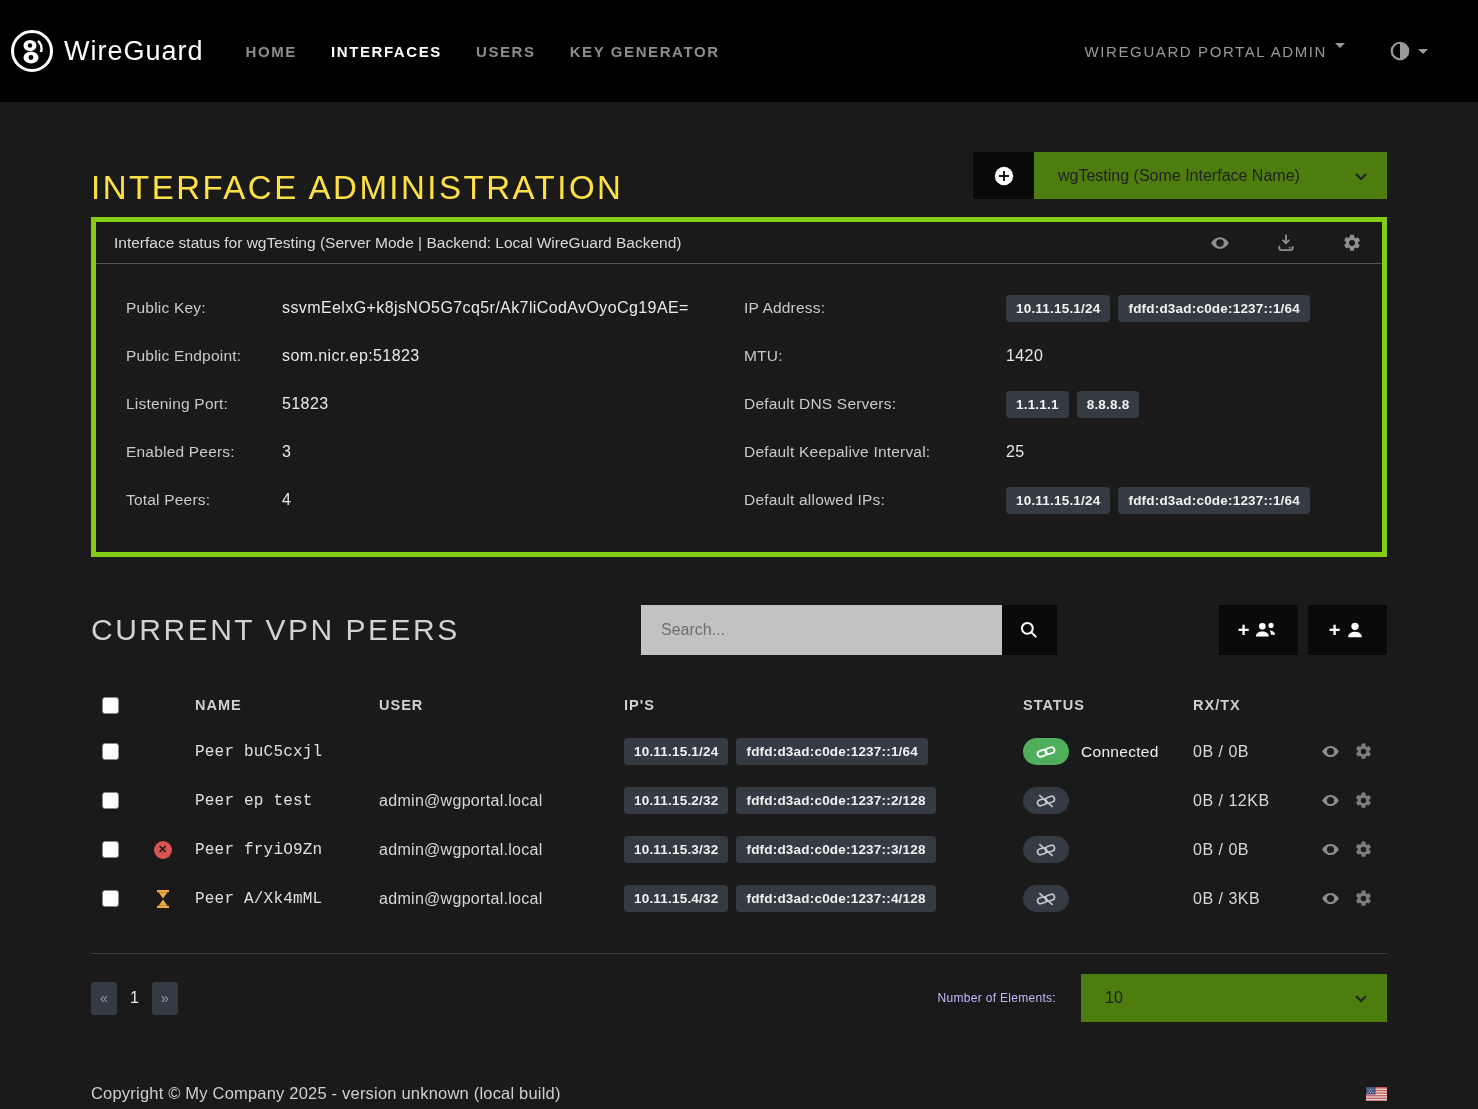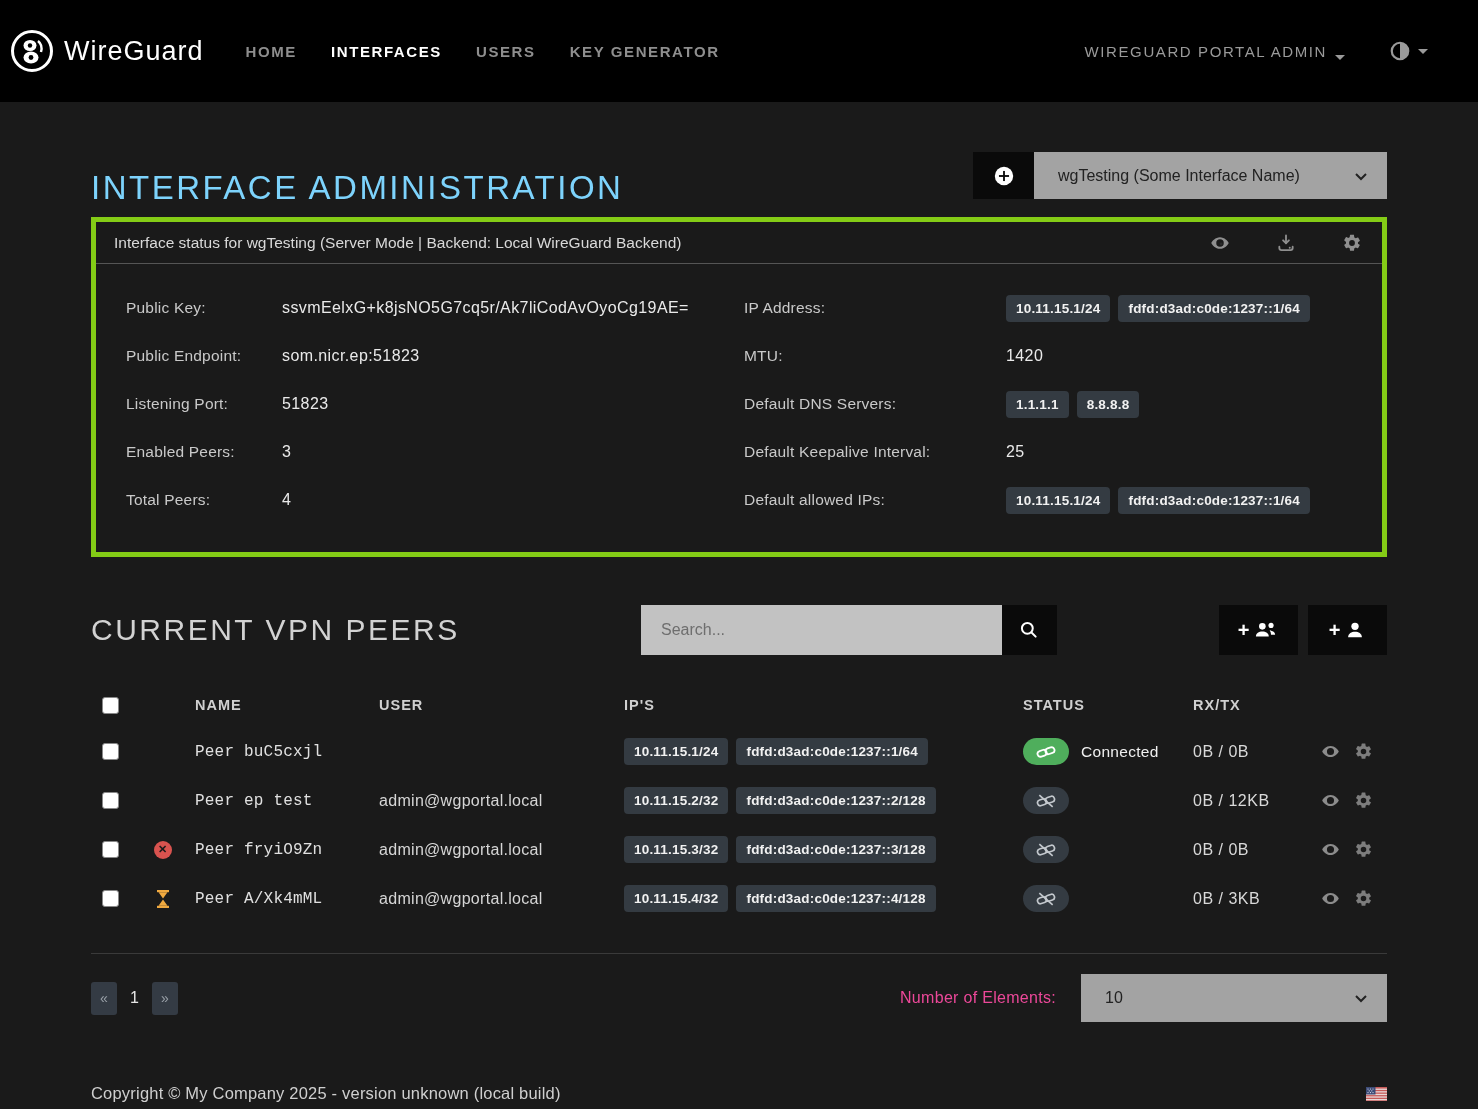--- a/index.html
+++ b/index.html
@@ -21,40 +21,40 @@
   .brand { display:flex; align-items:center; gap:10px; cursor:pointer; }
   .brand-text { color:#fff; font-size:27px; letter-spacing:1px; font-weight:500; }
   .nav-links { display:flex; gap:34px; margin-left:42px; }
   .nav-link {
     font-size:15px; letter-spacing:1.6px; color:#8e8e8e;
     font-weight:600; cursor:pointer; text-transform:uppercase;
   }
   .nav-link.active { color:#fff; }
   .nav-right { margin-left:auto; display:flex; align-items:center; gap:44px; }
   .user-menu {
-    display:flex; align-items:flex-end; gap:8px;
+    display:flex; align-items:flex-start; gap:8px;
     font-size:15px; letter-spacing:1.6px; color:#9a9a9a; cursor:pointer;
   }
   .caret { width:0; height:0; border-left:5px solid transparent; border-right:5px solid transparent; border-top:5px solid #9a9a9a; }
   .theme-toggle { display:flex; align-items:center; gap:7px; cursor:pointer; }
 
   
   .container { width:1296px; margin:0 auto; }
 
   .page-header { margin-top:50px; display:flex; justify-content:space-between; align-items:center; height:47px; }
-  .page-title { font-size:33px; font-weight:500; letter-spacing:2.5px; color:#7dd3fc;margin-top:24px; }
+  .page-title { font-size:33px; font-weight:500; letter-spacing:2.5px; color:#fde047;margin-top:24px; }
 
   .select-group { display:flex; height:47px; width:414px; }
   .btn-dark {
     background:#0a0a0a; border:none; color:#fff; cursor:pointer;
     display:flex; align-items:center; justify-content:center;
   }
   .select-group .btn-dark { width:61px; }
   .fake-select {
-    flex:1; background:#a3a3a3; color:#222; font-size:16px;
+    flex:1; background:#4d7c0f; color:#222; font-size:16px;
     display:flex; align-items:center; justify-content:space-between;
     padding:0 18px 0 24px; cursor:pointer;
   }
 
   
   .card { margin-top:18px; border:5px solid #84cc16; }
   .card-header {
     height:42px; padding:0 16px 0 18px;
     display:flex; align-items:center; justify-content:space-between;
     border-bottom:1px solid #555;
@@ -123,21 +123,21 @@
   
   .controls-row { margin-top:20px; display:flex; align-items:center; height:48px; }
   .pagination { display:flex; align-items:center; }
   .page-btn {
     width:26px; height:33px; background:#343b44; border:none; border-radius:3px;
     color:#99a0a8; font-size:14px; cursor:pointer;
     display:flex; align-items:center; justify-content:center;
   }
   .page-current { color:#e6e6e6; font-size:16px; margin:0 13px; }
   .page-size { margin-left:auto; display:flex; align-items:center; }
-  .page-size-label { font-size:16px; color:#ec4899; letter-spacing:0.3px; margin-right:25px; }
+  .page-size-label { font-size:12px; color:#c4b5fd; letter-spacing:0.3px; margin-right:25px; }
   .page-size .fake-select { flex:none; width:306px; height:48px; }
 
   
   .footer { margin-top:62px; display:flex; align-items:center; justify-content:space-between; }
   .copyright { font-size:16.5px; color:#cfcfcf; letter-spacing:0.2px; }
 </style>
 </head>
 <body>
 
 <nav class="navbar">

